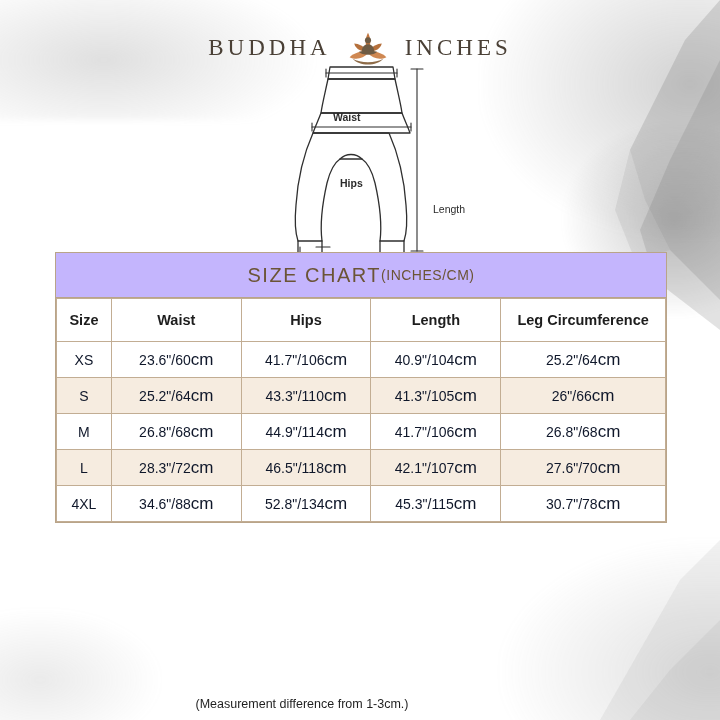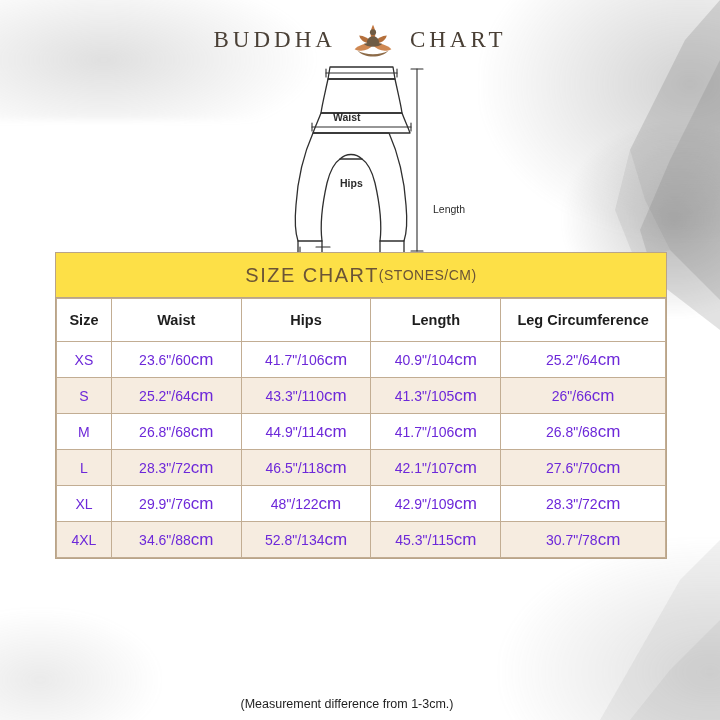--- a/index.html
+++ b/index.html
@@ -34,21 +34,21 @@
   .wash5{
     position:absolute;left:-40px;bottom:-30px;width:200px;height:140px;
     background:radial-gradient(ellipse at 40% 50%, rgba(140,140,140,.18), rgba(255,255,255,0) 72%);
     filter:blur(4px);
   }
   .mount{position:absolute;right:0;top:0;width:250px;height:330px;opacity:.55;}
   .mount2{position:absolute;right:0;bottom:0;width:240px;height:220px;opacity:.4;}
 
   
   .brand{
-    position:absolute;top:20px;left:0;width:720px;
+    position:absolute;top:28px;left:0;width:720px;
     display:flex;align-items:center;justify-content:center;gap:14px;
     z-index:3;
   }
   .brand-word{
     font-family:"Liberation Serif", serif;
     font-size:23px;letter-spacing:4px;color:#4a4036;font-weight:400;
   }
   .lotus{width:46px;height:40px;}
 
   
@@ -62,56 +62,56 @@
   .lbl-length{left:433px;top:148px;}
   .lbl-legcirc{left:215px;top:232px;}
 
   
   .card{
     position:absolute;left:55px;top:252px;width:610px;
     border:1px solid #b9a489;
     z-index:4;background:#fdfaf6;
   }
   .card-title{
-    height:44px;background:#fde047;
+    height:44px;background:#c4b5fd;
     display:flex;align-items:center;justify-content:center;
     border-bottom:1px solid #b9a489;
   }
   .title-main{
     font-family:"Liberation Sans", sans-serif;
     font-size:20px;letter-spacing:1.5px;color:#6b5436;
   }
   .title-sub{
     font-size:14px;color:#6b5436;letter-spacing:.5px;
   }
   table{border-collapse:collapse;width:100%;}
   th,td{
     border:1px solid #c2ad93;
     text-align:center;
-    color:#6d28d9;
+    color:#0f172a;
   }
   thead th{
     background:#ffffff;
     font-size:14.5px;font-weight:700;height:40px;
     color:#1d1d1d;
   }
   tbody td{height:33px;font-size:14px;}
   tbody tr:nth-child(odd) td{background:#ffffff;}
   tbody tr:nth-child(even) td{background:#f6ece0;}
   td.size-cell{font-size:14px;}
   .u{font-size:17px;}
   col.c-size{width:55px;}
   col.c-waist{width:130px;}
   col.c-hips{width:130px;}
   col.c-length{width:130px;}
   col.c-leg{width:165px;}
 
   .footnote{
     position:absolute;left:0;top:697px;width:604px;text-align:center;
-    font-size:12.5px;color:#1f1f1f;z-index:5;padding-left:45px;
+    font-size:12.5px;color:#1f1f1f;z-index:5;
   }
 </style>
 </head>
 <body>
 
 <div class="bg-wash">
   <div class="wash1"></div>
   <div class="wash2"></div>
   <div class="wash3"></div>
   <div class="wash4"></div>
@@ -139,21 +139,21 @@
     <path d="M30 30 C22 30 12 32 6 38 C14 42 24 40 30 33Z" fill="#cf8852"></path>
     <path d="M30 30 C38 30 48 32 54 38 C46 42 36 40 30 33Z" fill="#cf8852"></path>
 
     <circle cx="30" cy="16" r="4" fill="#6e5b44"></circle>
     <path d="M30 21 C25 21 22 25 22 30 L38 30 C38 25 35 21 30 21Z" fill="#6e5b44"></path>
     <path d="M18 31 C22 36 38 36 42 31 C38 29 22 29 18 31Z" fill="#6e5b44"></path>
 
     <path d="M10 40 C18 50 42 50 50 40 C40 46 20 46 10 40Z" fill="#8d6b48"></path>
   </svg>
 
-  <div class="brand-word">CHART</div>
+  <div class="brand-word">INCHES</div>
 </div>
 
 <div class="diagram">
   <svg width="720" height="200" viewBox="0 0 720 200">
     <g fill="none" stroke="#2f2f2f" stroke-width="1.3" stroke-linejoin="round" stroke-linecap="round">
 
       <path d="M330 12 L393 12 L395 24 L328 24 Z"></path>
 
       <path d="M328 24 C325 38 322 50 321 58 L402 58 C401 50 398 38 395 24 Z"></path>
 
@@ -189,21 +189,21 @@
 
   <div class="lbl lbl-waist">Waist</div>
   <div class="lbl lbl-hips">Hips</div>
   <div class="lbl lbl-length">Length</div>
   <div class="lbl lbl-legcirc">Leg Circumference</div>
 </div>
 
 <div class="card">
   <div class="card-title">
     <span class="title-main">SIZE CHART</span>
-    <span class="title-sub">(STONES/CM)</span>
+    <span class="title-sub">(INCHES/CM)</span>
   </div>
 
   <table>
     <colgroup>
       <col class="c-size">
         <col class="c-waist">
         <col class="c-hips">
         <col class="c-length">
         <col class="c-leg">
     </colgroup>
@@ -239,27 +239,20 @@
           <td>26.8"/68<span class="u">cm</span></td>
         </tr>
         <tr>
           <td class="size-cell">L</td>
           <td>28.3"/72<span class="u">cm</span></td>
           <td>46.5"/118<span class="u">cm</span></td>
           <td>42.1"/107<span class="u">cm</span></td>
           <td>27.6"/70<span class="u">cm</span></td>
         </tr>
         <tr>
-          <td class="size-cell">XL</td>
-          <td>29.9"/76<span class="u">cm</span></td>
-          <td>48"/122<span class="u">cm</span></td>
-          <td>42.9"/109<span class="u">cm</span></td>
-          <td>28.3"/72<span class="u">cm</span></td>
-        </tr>
-        <tr>
           <td class="size-cell">4XL</td>
           <td>34.6"/88<span class="u">cm</span></td>
           <td>52.8"/134<span class="u">cm</span></td>
           <td>45.3"/115<span class="u">cm</span></td>
           <td>30.7"/78<span class="u">cm</span></td>
         </tr>
       </tbody>
   </table>
 </div>
 

